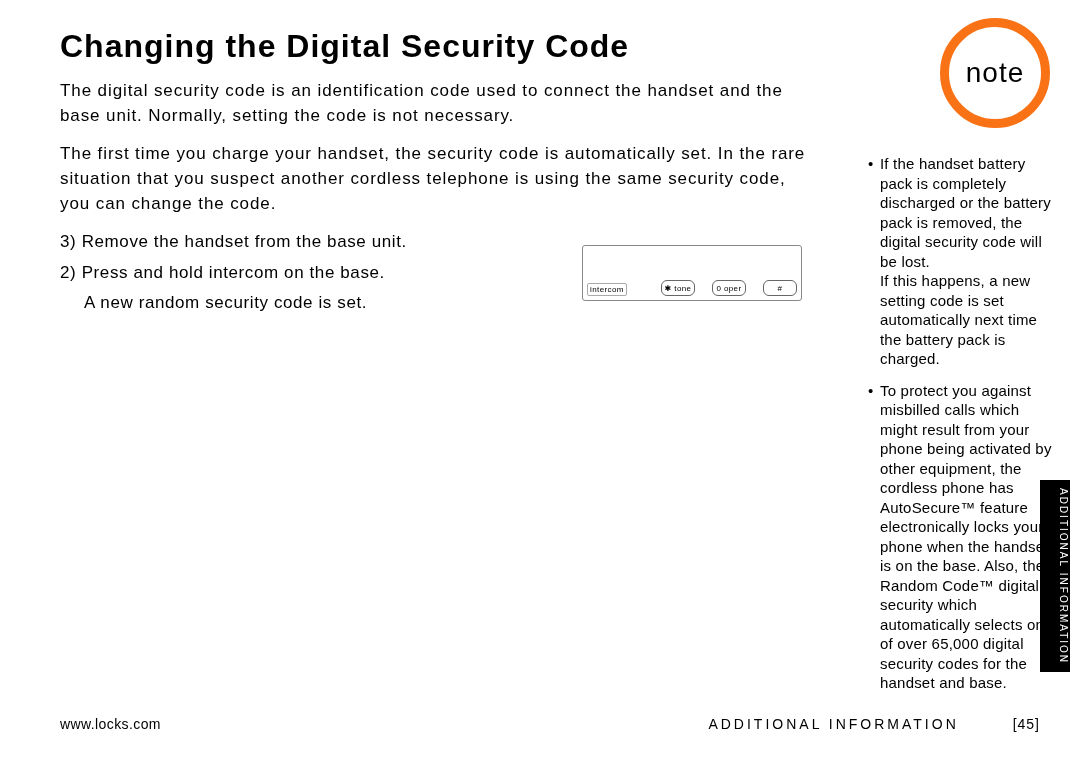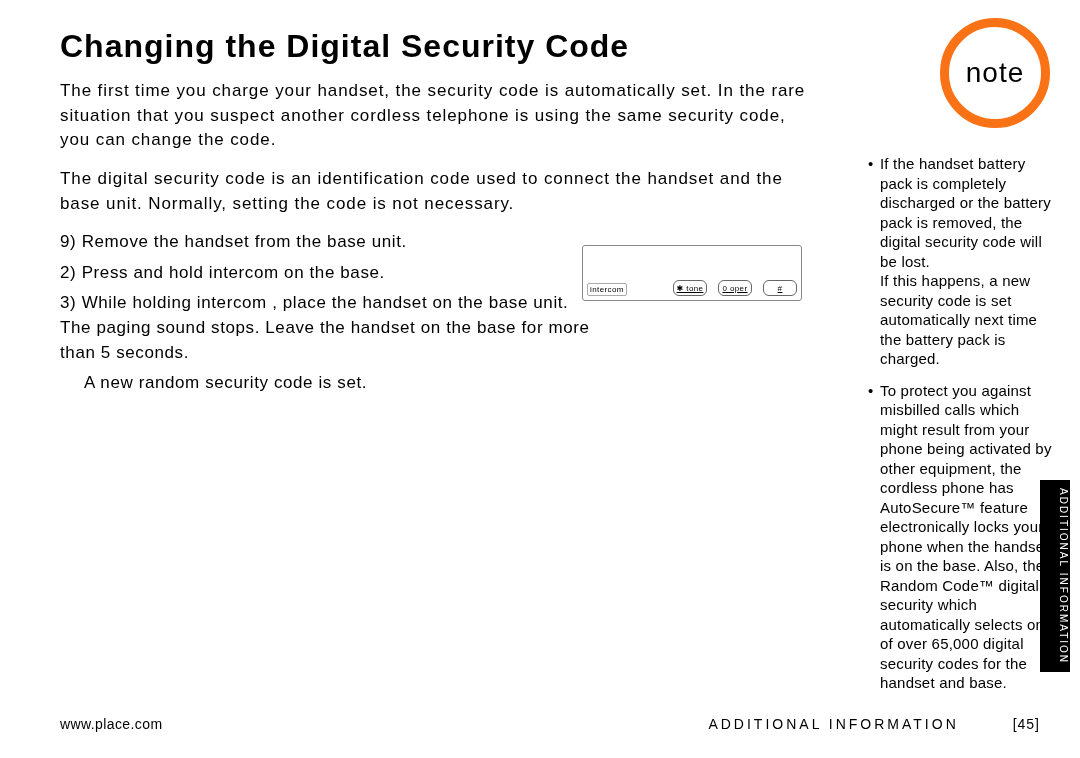--- a/index.html
+++ b/index.html
@@ -121,70 +121,64 @@
   }
   .keypad .intercom{
     font-size:8px;
     border:1px solid #aaa;
     border-radius:2px;
     padding:1px 2px;
     align-self:flex-end;
   }
   .keypad .keys{
     display:flex;
-    gap:11px;
-    text-decoration:underline;
+    gap:17px;
   }
   .keypad .key{
     border:1px solid #666;
     border-radius:6px;
     font-size:8px;
     width:34px;
     height:16px;
     display:flex;
     align-items:center;
     justify-content:center;
     box-sizing:border-box;
   }
 </style>
 </head>
 <body>
 
 <div class="page">
   <h1 class="title">Changing the Digital Security Code</h1>
 
   <div class="body-text">
+    <p>The digital security code is an identification code used to connect the handset and the base unit. Normally, setting the code is not necessary.</p>
     <p>The first time you charge your handset, the security code is automatically set. In the rare situation that you suspect another cordless telephone is using the same security code, you can change the code.</p>
-    <p>The digital security code is an identification code used to connect the handset and the base unit. Normally, setting the code is not necessary.</p>
   </div>
 
   <div class="steps">
-    <p>9) Remove the handset from the base unit.</p>
+    <p>3) Remove the handset from the base unit.</p>
     <p>
       <span>2) Press and hold</span>
       <span>intercom</span>
       <span> on the base.</span>
     </p>
-    <p>
-      <span>3) While holding</span>
-      <span>intercom</span>
-      <span>, place the handset on the base unit. The paging sound stops. Leave the handset on the base for more than 5 seconds.</span>
-    </p>
     <p style="margin-left:24px;">A new random security code is set.</p>
   </div>
 </div>
 
 <div class="note-circle">
   <span>note</span>
 </div>
 
 <div class="sidebar">
   <div class="bullet">
     <span>If the handset battery pack is completely discharged or the battery pack is removed, the digital security code will be lost.</span><br>
-    <span>If this happens, a new security code is set automatically next time the battery pack is charged.</span>
+    <span>If this happens, a new setting code is set automatically next time the battery pack is charged.</span>
   </div>
   <div class="bullet">
     <span>To protect you against misbilled calls which might result from your phone being activated by other equipment, the cordless phone has</span>
     <span>AutoSecure™</span>
     <span> feature electronically locks your phone when the handset is on the base. Also, the Random Code™ digital security which automatically selects one of over 65,000 digital security codes for the handset and base.</span>
   </div>
 </div>
 
 <div class="side-tag">
   <span>ADDITIONAL</span>
@@ -193,17 +187,17 @@
 
 <div class="keypad">
   <span class="intercom">intercom</span>
   <span class="keys">
     <span class="key">✱ tone</span>
     <span class="key">0 oper</span>
     <span class="key">#</span>
   </span>
 </div>
 
-<div class="footer-left">www.place.com</div>
+<div class="footer-left">www.locks.com</div>
 <div class="footer-right">
   <span>ADDITIONAL INFORMATION</span>
   <span style="letter-spacing:1px;margin-left:8px;padding-left:39px;">[45]</span>
 </div>
 
 </body></html>

